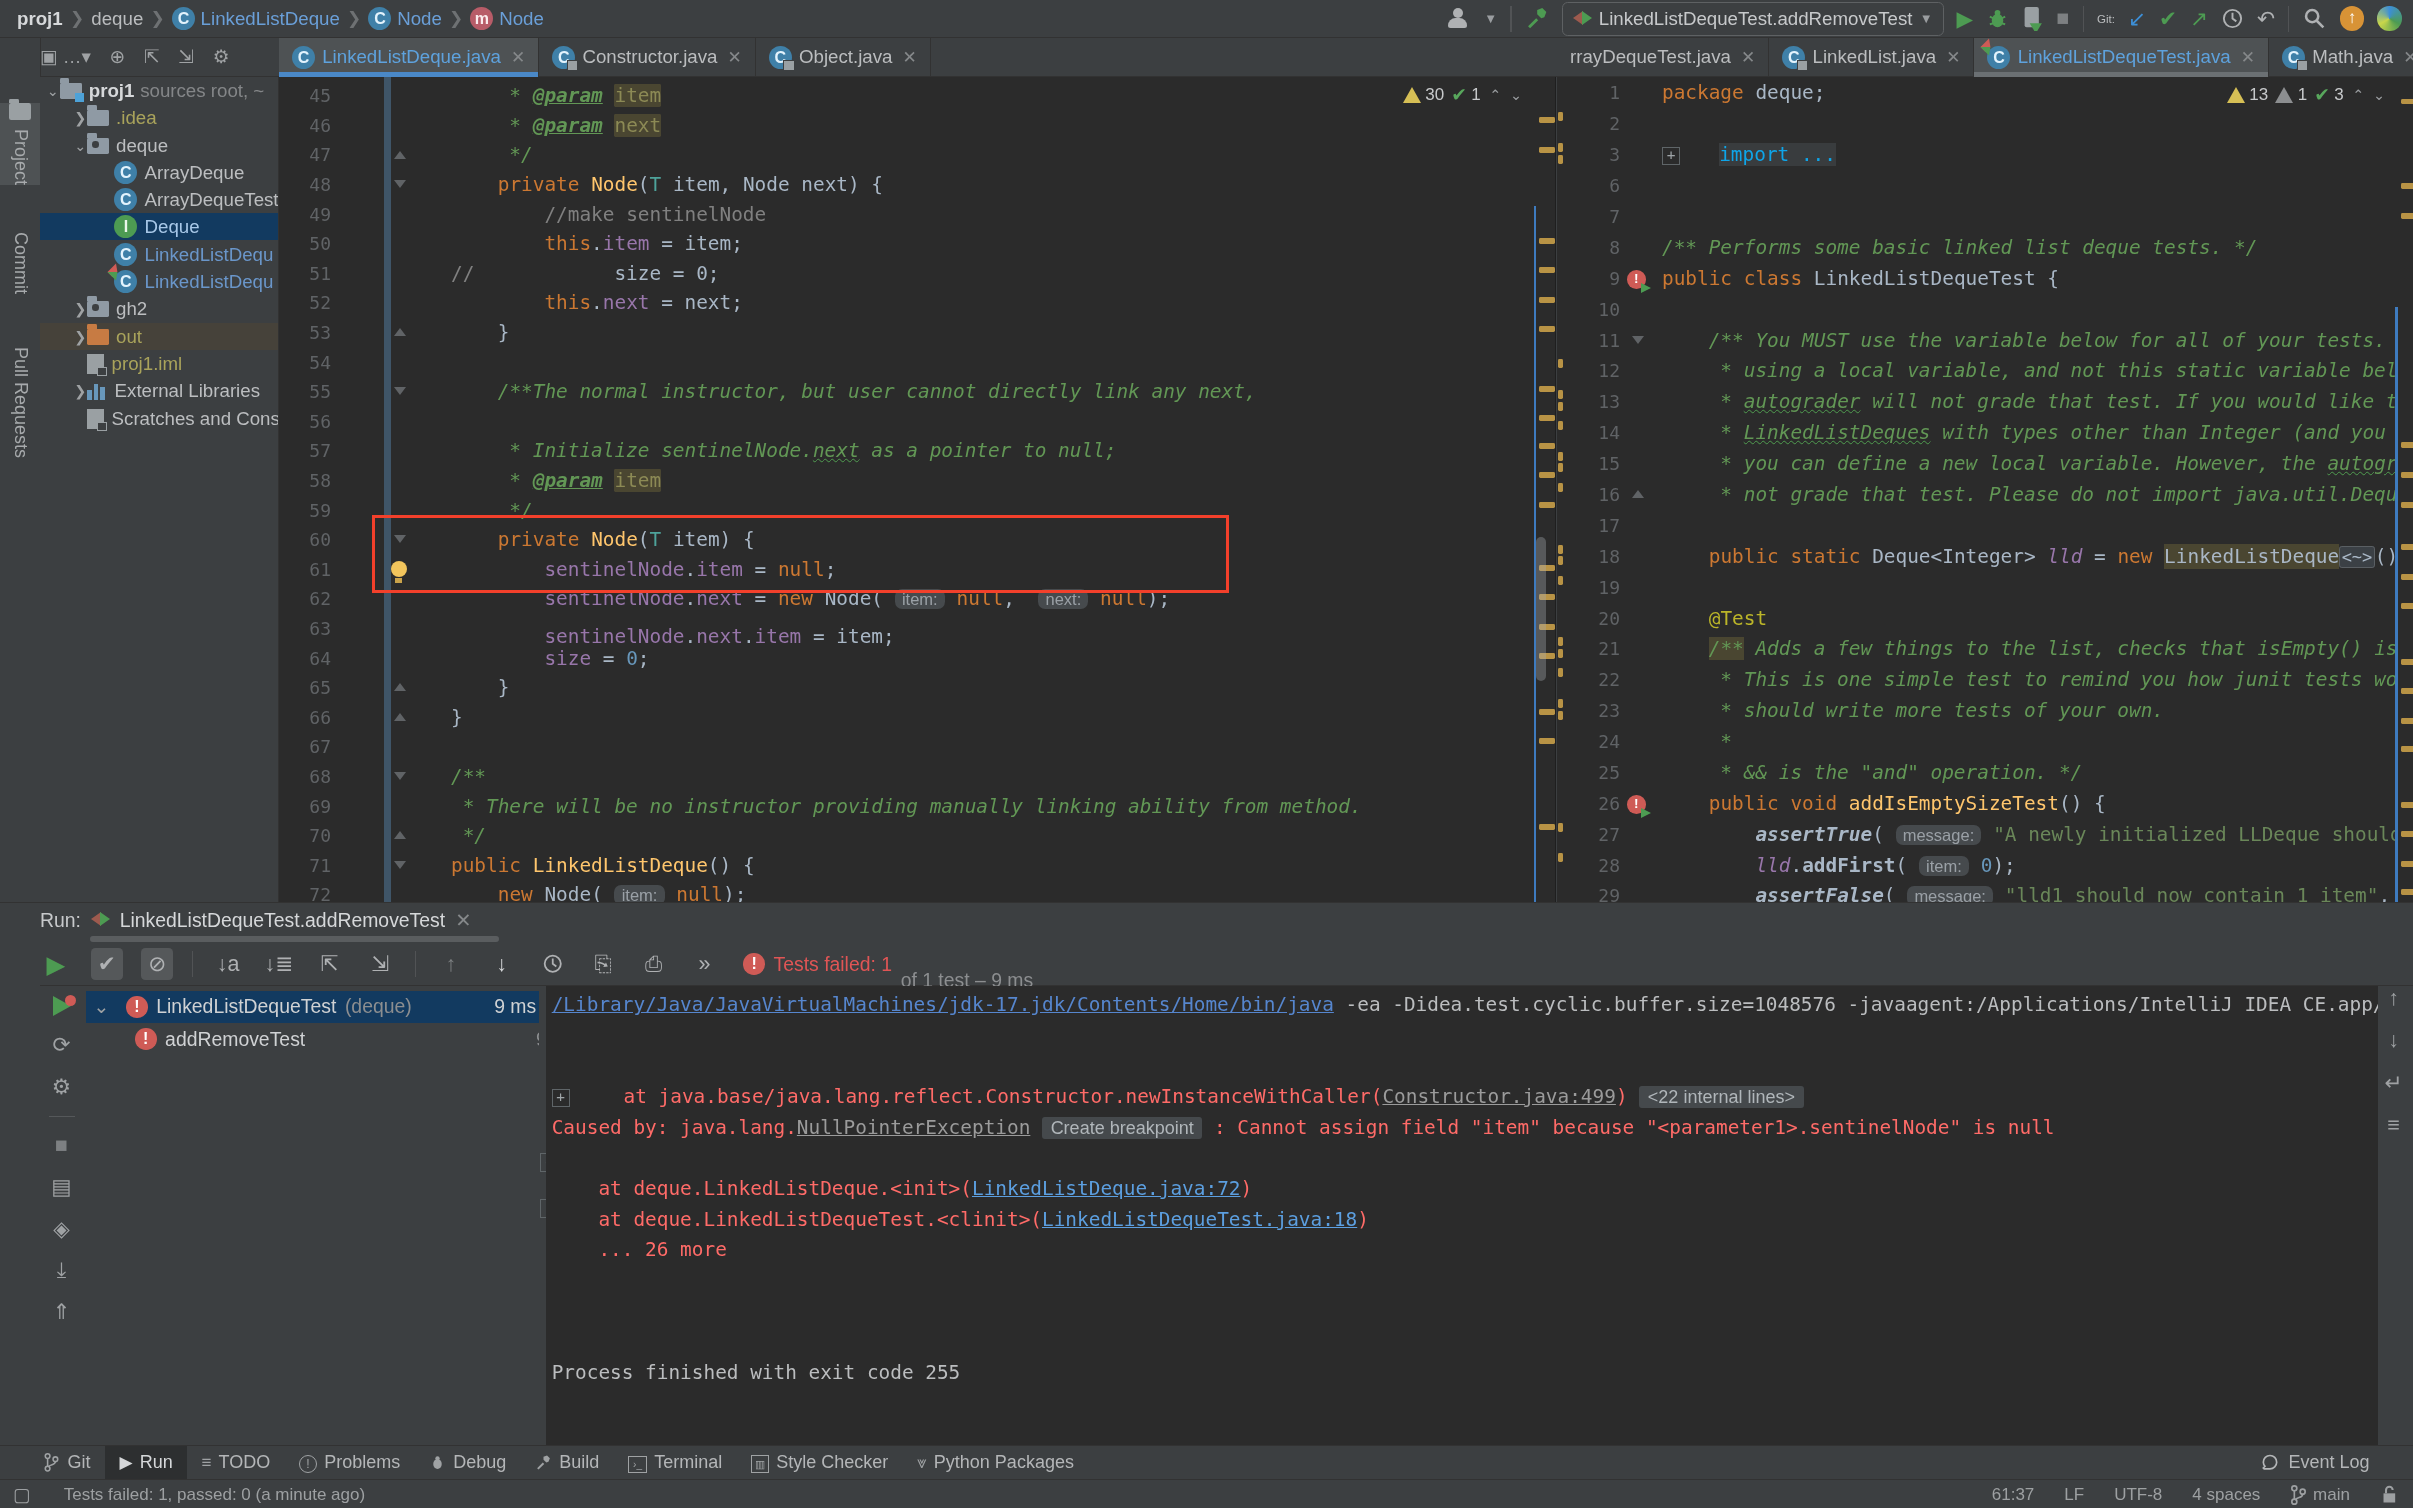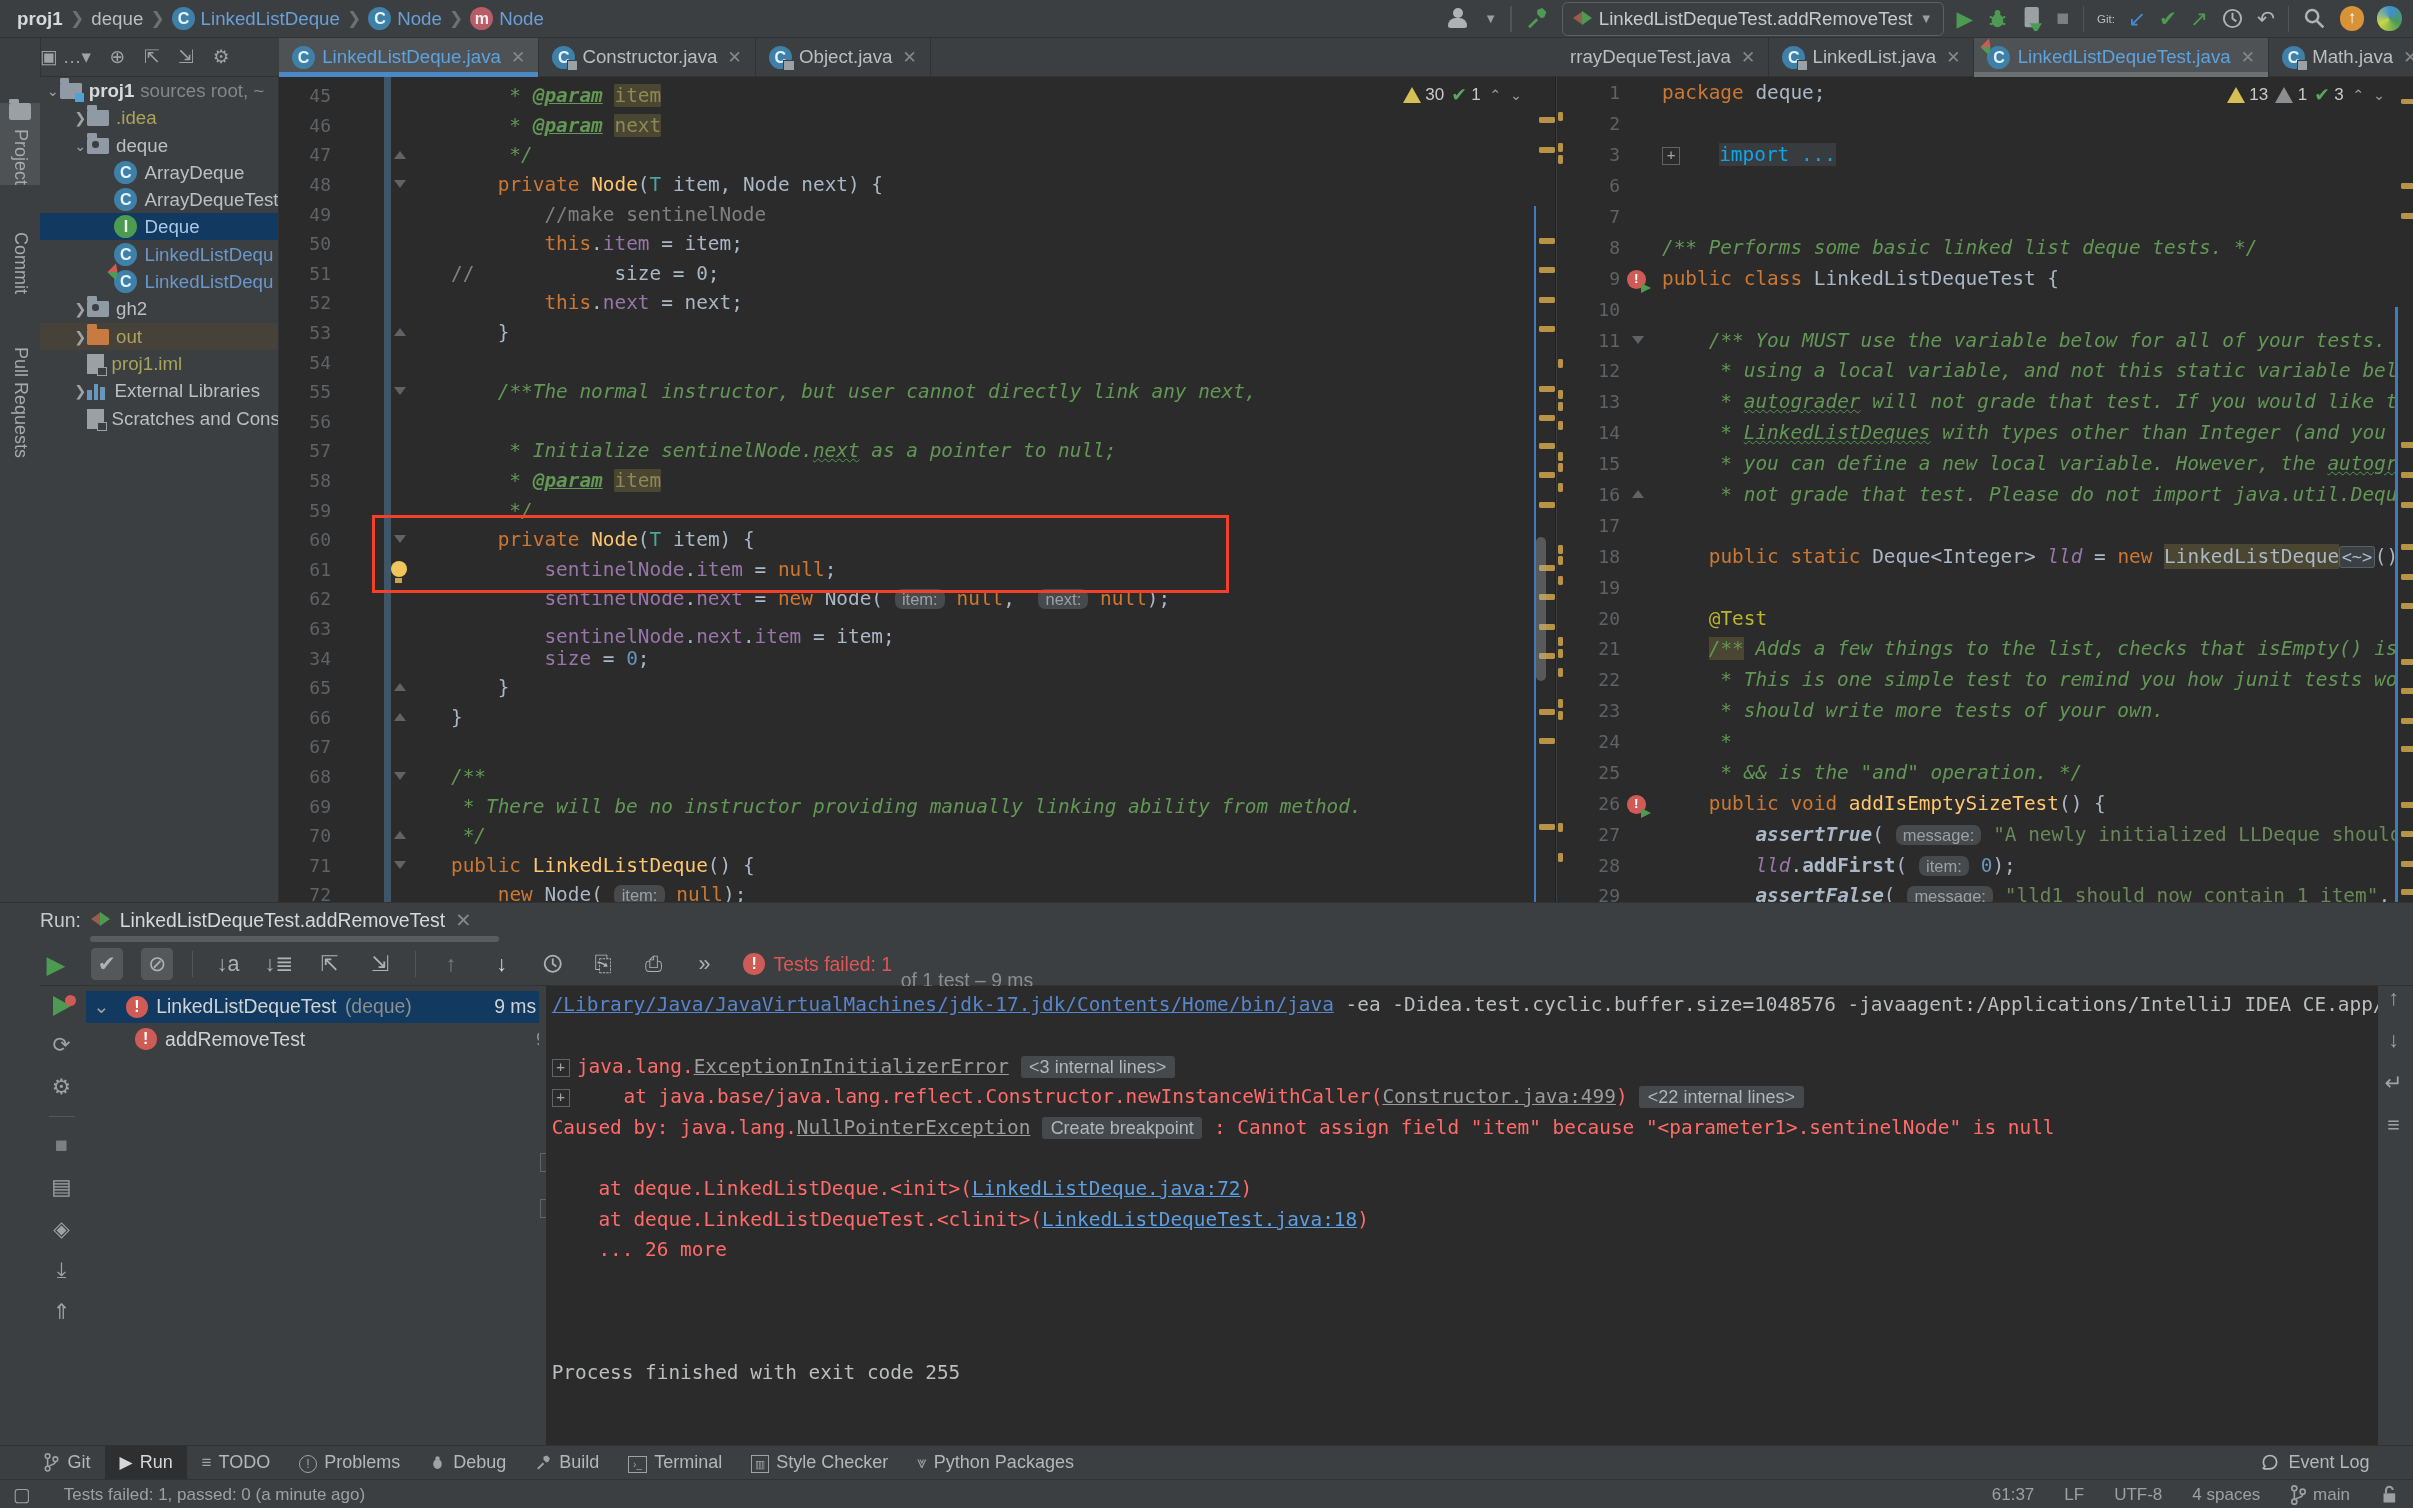--- a/index.html
+++ b/index.html
@@ -411,21 +411,21 @@
       <div class="gnum" style="left: 0px; width: 52px; top: 448px;">60</div>
       <div class="fold-mark fold-down" style="left: 115px; top: 458px;"></div>
       <div class="code-line" style="left: 172px; top: 448px;"><span class="tk-txt">    </span><span class="tk-kw">private</span><span class="tk-txt"> </span><span class="tk-decl">Node</span><span class="tk-txt">(</span><span class="tk-typ">T</span><span class="tk-txt"> item) {</span></div>
       <div class="gnum" style="left: 0px; width: 52px; top: 478px;">61</div>
       <div class="bulb" style="left: 112px; top: 484px;"></div>
       <div class="code-line" style="left: 172px; top: 478px;"><span class="tk-txt">        </span><span class="tk-fld">sentinelNode</span><span class="tk-txt">.</span><span class="tk-fld">item</span><span class="tk-txt"> = </span><span class="tk-kw">null</span><span class="tk-txt">;</span></div>
       <div class="gnum" style="left: 0px; width: 52px; top: 507px;">62</div>
       <div class="code-line" style="left: 172px; top: 507px;"><span class="tk-txt">        </span><span class="tk-fld">sentinelNode</span><span class="tk-txt">.</span><span class="tk-fld">next</span><span class="tk-txt"> = </span><span class="tk-kw">new</span><span class="tk-txt"> </span><span class="tk-cls">Node</span><span class="tk-txt">( </span><span class="tk-hint">item:</span><span class="tk-txt"> </span><span class="tk-kw">null</span><span class="tk-txt">,  </span><span class="tk-hint">next:</span><span class="tk-txt"> </span><span class="tk-kw">null</span><span class="tk-txt">);</span></div>
       <div class="gnum" style="left: 0px; width: 52px; top: 537px;">63</div>
       <div class="code-line" style="left: 172px; top: 545px; text-align: right;"><span class="tk-txt">        </span><span class="tk-fld">sentinelNode</span><span class="tk-txt">.</span><span class="tk-fld">next</span><span class="tk-txt">.</span><span class="tk-fld">item</span><span class="tk-txt"> = item;</span></div>
-      <div class="gnum" style="left: 0px; width: 52px; top: 567px;">34</div>
+      <div class="gnum" style="left: 0px; width: 52px; top: 567px;">64</div>
       <div class="code-line" style="left: 172px; top: 567px;"><span class="tk-txt">        </span><span class="tk-fld">size</span><span class="tk-txt"> = </span><span class="tk-num">0</span><span class="tk-txt">;</span></div>
       <div class="gnum" style="left: 0px; width: 52px; top: 596px;">65</div>
       <div class="fold-mark fold-up" style="left: 115px; top: 606px;"></div>
       <div class="code-line" style="left: 172px; top: 596px;"><span class="tk-txt">    }</span></div>
       <div class="gnum" style="left: 0px; width: 52px; top: 626px;">66</div>
       <div class="fold-mark fold-up" style="left: 115px; top: 636px;"></div>
       <div class="code-line" style="left: 172px; top: 626px;"><span class="tk-txt">}</span></div>
       <div class="gnum" style="left: 0px; width: 52px; top: 655px;">67</div>
       <div class="code-line" style="left: 172px; top: 655px;"></div>
       <div class="gnum" style="left: 0px; width: 52px; top: 685px;">68</div>
@@ -657,21 +657,20 @@
           <span class="errcirc">!</span>
           <span>addRemoveTest</span>
           <span class="time dim2">9 ms</span>
         </div>
       </div>
     <div class="plusbox" style="left:540px;top:250px">+</div>
     <div class="plusbox" style="left:540px;top:296px">−</div>
     <div class="abs" id="console">
         <div class="cline" style="left: 5.7px; top: 4.3px;"><span class="tk-link">/Library/Java/JavaVirtualMachines/jdk-17.jdk/Contents/Home/bin/java</span><span class="tk-out"> -ea -Didea.test.cyclic.buffer.size=1048576 -javaagent:/Applications/IntelliJ IDEA CE.app/Conte</span></div>
         <div class="cline" style="left: 5.7px; top: 35px;"></div>
-        <div class="cline" style="left: 5.7px; top: 66px;"><span class="tk-plus">+</span><span class="tk-red">java.lang.</span><span class="tk-grayu">ExceptionInInitializerError</span><span class="tk-out"> </span><span class="tk-foldbtn">&lt;3 internal lines&gt;</span></div>
         <div class="cline" style="left: 5.7px; top: 96px;"><span class="tk-plus">+</span><span class="tk-red">    at java.base/java.lang.reflect.Constructor.newInstanceWithCaller(</span><span class="tk-grayu">Constructor.java:499</span><span class="tk-red">) </span><span class="tk-foldbtn">&lt;22 internal lines&gt;</span></div>
         <div class="cline" style="left: 5.7px; top: 127px;"><span class="tk-red">Caused by: java.lang.</span><span class="tk-grayu">NullPointerException</span><span class="tk-out"> </span><span class="tk-foldbtn">Create breakpoint</span><span class="tk-red"> : Cannot assign field "item" because "&lt;parameter1&gt;.sentinelNode" is null</span></div>
         <div class="cline" style="left: 5.7px; top: 188px;"><span class="tk-red">    at deque.LinkedListDeque.&lt;init&gt;(</span><span class="tk-linku">LinkedListDeque.java:72</span><span class="tk-red">)</span></div>
         <div class="cline" style="left: 5.7px; top: 219px;"><span class="tk-red">    at deque.LinkedListDequeTest.&lt;clinit&gt;(</span><span class="tk-linku">LinkedListDequeTest.java:18</span><span class="tk-red">)</span></div>
         <div class="cline" style="left: 5.7px; top: 249px;"><span class="tk-red">    ... 26 more</span></div>
         <div class="cline" style="left: 5.7px; top: 280px;"></div>
         <div class="cline" style="left: 5.7px; top: 310px;"></div>
         <div class="cline" style="left: 5.7px; top: 341px;"></div>
         <div class="cline" style="left: 5.7px; top: 372px;"><span class="tk-out">Process finished with exit code 255</span></div>
       </div>

